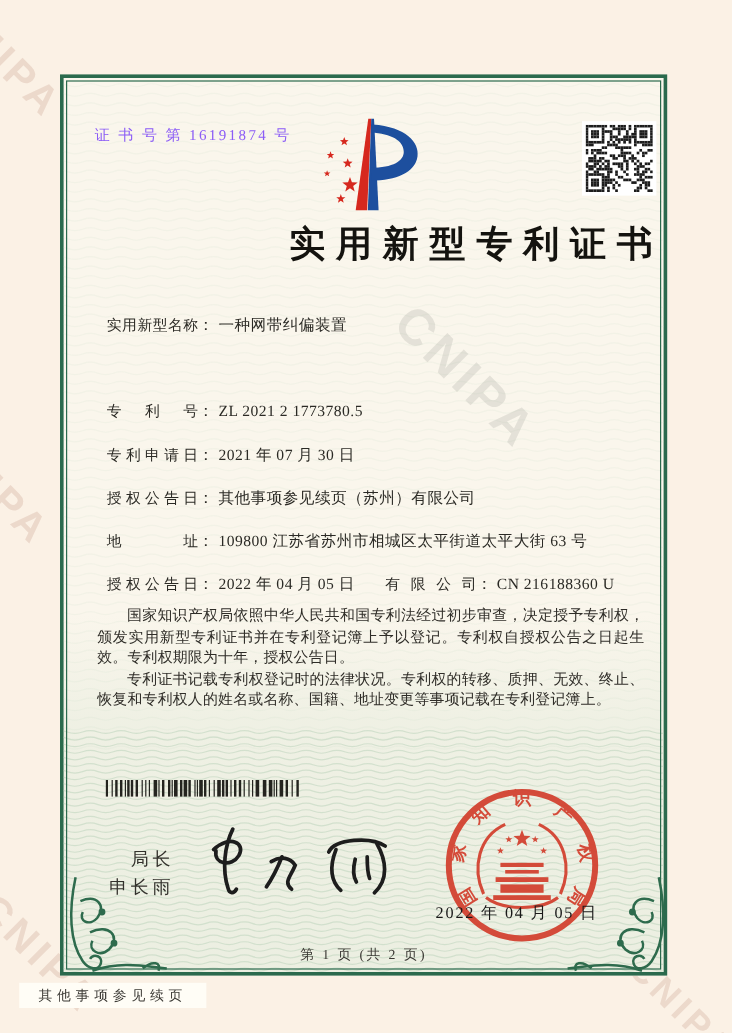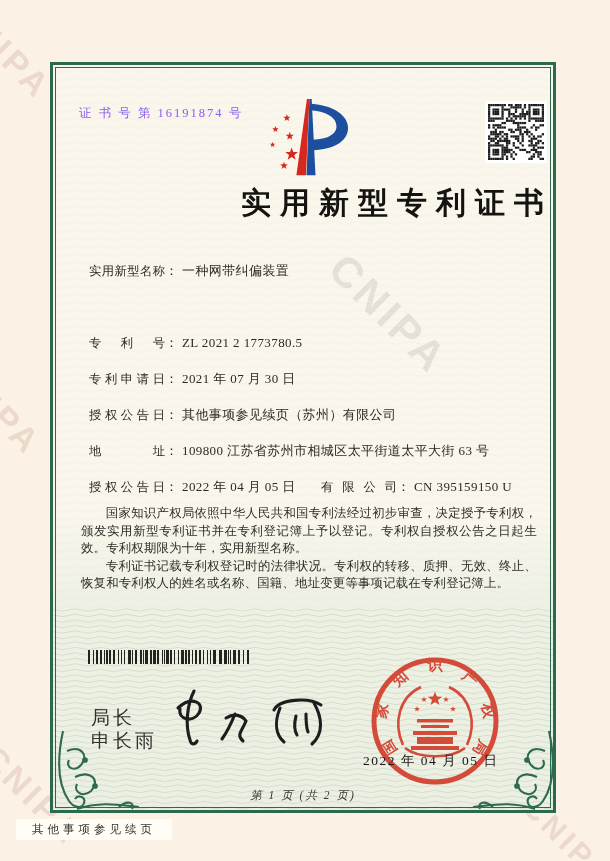--- a/index.html
+++ b/index.html
@@ -23,27 +23,27 @@
   .frow{position:absolute;left:36px;width:450px;font-size:13px;color:#2b2a25;white-space:nowrap;}
   .flabel{display:inline-block;width:76px;text-align:justify;text-align-last:justify;
           font-size:12.3px;color:#2b2a25;vertical-align:baseline;}
   .fcolon{display:inline-block;margin:0 4px 0 0;}
   .fvalue{letter-spacing:0.4px;}
   .fgroup2{position:absolute;left:232px;top:0;}
   .bodytext{position:absolute;left:28px;top:440px;width:456px;font-size:12.4px;
             line-height:17.5px;color:#2f2d28;text-align:justify;letter-spacing:0.2px;}
   .bodytext p{margin:0;text-indent:2em;}
   .barcode{position:absolute;left:35px;top:585px;line-height:0;}
-  .officer{position:absolute;left:38px;top:641px;font-size:19px;color:#33312c;letter-spacing:3px;line-height:23px;}
+  .officer{position:absolute;left:38px;top:641px;font-size:15px;color:#33312c;letter-spacing:3px;line-height:23px;text-align:right;}
   .signature{position:absolute;left:108px;top:622px;}
   .seal{position:absolute;left:314px;top:588px;z-index:4;}
   .seal-date{position:absolute;left:310px;top:687px;z-index:5;font-size:13.5px;
              letter-spacing:1.5px;color:#191919;}
   .page-ind{position:absolute;left:0;top:723px;width:100%;text-align:center;
-            font-size:11.5px;color:#3a3833;letter-spacing:2px;font-style:italic;}
+            font-size:11.5px;color:#3a3833;letter-spacing:2px;}
   .note{position:absolute;left:16px;top:819px;width:100%;text-align:left;z-index:3;}
   .note span{display:inline-block;background:#fffdf6;padding:3px 16px;font-size:11.5px;
              letter-spacing:4px;color:#3a3833;}
   .flourish{position:absolute;z-index:2;line-height:0;}
   .flourish.right{transform:scaleX(-1);}
 </style>
 </head>
 <body>
 
 <div class="wm" style="left:-28px;top:-8px;font-size:34px;">CNIPA</div>
@@ -518,26 +518,26 @@
     </div>
     <div class="frow" style="top:341px">
       <span class="flabel">授权公告日</span><span class="fcolon">：</span><span class="fvalue">其他事项参见续页（苏州）有限公司</span>
     </div>
     <div class="frow" style="top:377px">
       <span class="flabel">地址</span><span class="fcolon">：</span><span class="fvalue">109800 江苏省苏州市相城区太平街道太平大街 63 号</span>
     </div>
     <div class="frow" style="top:413px">
       <span class="flabel">授权公告日</span><span class="fcolon">：</span><span class="fvalue">2022 年 04 月 05 日</span>
       <span class="fgroup2">
-        <span class="flabel">有限公司</span><span class="fcolon">：</span><span class="fvalue">CN 395159150 U</span>
+        <span class="flabel">有限公司</span><span class="fcolon">：</span><span class="fvalue">CN 216188360 U</span>
       </span>
     </div>
 
     <div class="bodytext">
-      <p>国家知识产权局依照中华人民共和国专利法经过初步审查，决定授予专利权，颁发实用新型专利证书并在专利登记簿上予以登记。专利权自授权公告之日起生效。专利权期限为十年，实用新型名称。</p>
+      <p>国家知识产权局依照中华人民共和国专利法经过初步审查，决定授予专利权，颁发实用新型专利证书并在专利登记簿上予以登记。专利权自授权公告之日起生效。专利权期限为十年，授权公告日。</p>
       <p>专利证书记载专利权登记时的法律状况。专利权的转移、质押、无效、终止、恢复和专利权人的姓名或名称、国籍、地址变更等事项记载在专利登记簿上。</p>
     </div>
 
     <div class="barcode">
       <svg id="bcsvg" width="162" height="14" viewBox="0 0 162 14">
           <rect x="0" y="0" width="2" height="14" fill="#24241f"></rect>
           <rect x="5" y="0" width="1" height="14" fill="#24241f"></rect>
           <rect x="8" y="0" width="2" height="14" fill="#24241f"></rect>
           <rect x="12" y="0" width="2" height="14" fill="#24241f"></rect>
           <rect x="16" y="0" width="1" height="14" fill="#24241f"></rect>

